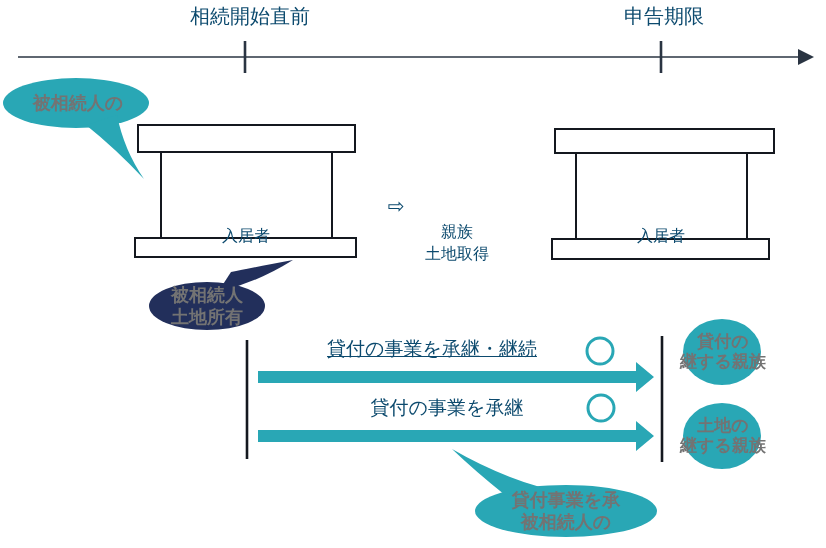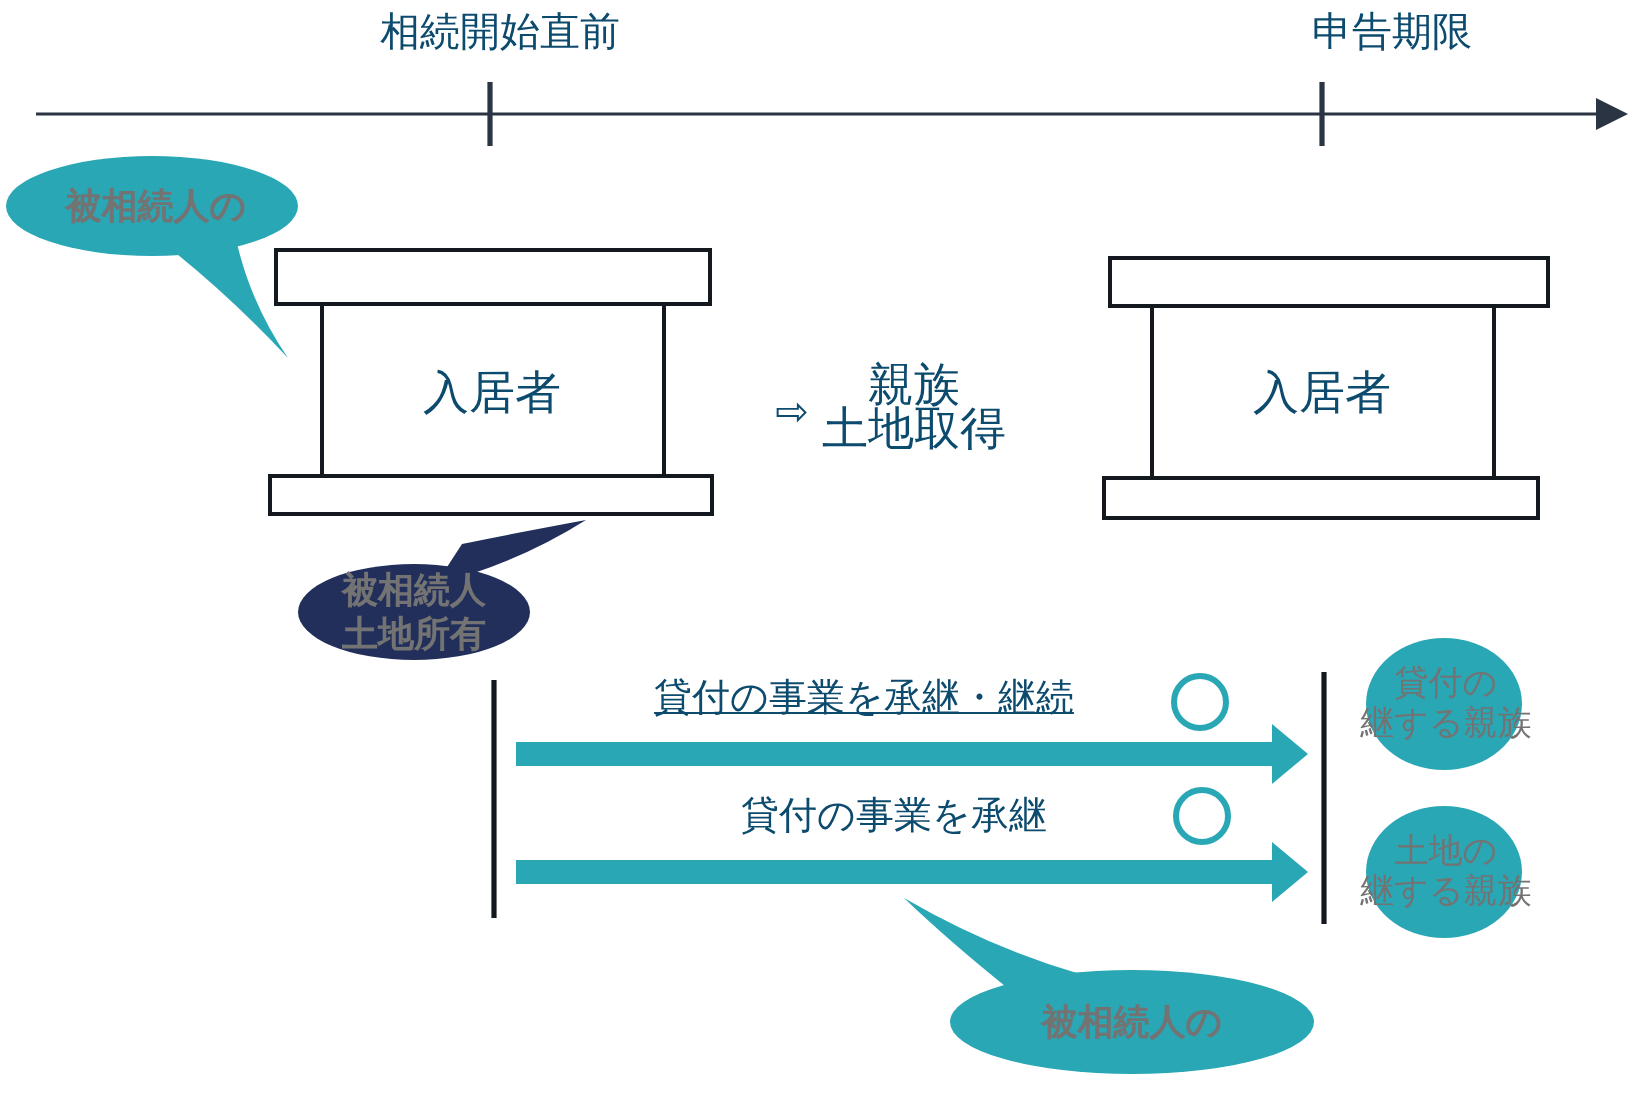--- a/index.html
+++ b/index.html
@@ -4,24 +4,24 @@
 <style>
   html,body{margin:0;padding:0;background:#ffffff;}
   .canvas{
     position:relative;width:826px;height:548px;background:#ffffff;overflow:hidden;
     font-family:"Liberation Sans","DejaVu Sans",sans-serif;
   }
   svg.shapes{position:absolute;left:0;top:0;}
   .txt{position:absolute;transform:translate(-50%,-50%);text-align:center;white-space:nowrap;}
   .dark{color:#0c4a6e;}
   .white{color:#737373;}
-  .f19{font-size:23px;line-height:22px;}
+  .f19{font-size:16px;line-height:22px;margin-top:40px;}
   .f20{font-size:20px;}
   .bubble-text{font-size:18px;line-height:22px;font-weight:bold;}
-  .ellipse-text{font-size:17px;line-height:20px;font-weight:normal;}
+  .ellipse-text{font-size:17px;line-height:20px;font-weight:bold;}
   .row-label{font-size:19px;}
   .bld{position:absolute;background:#ffffff;border:2.5px solid #14181f;box-sizing:border-box;}
   .bld-r{border-width:2px;}
   .line1,.line2{display:block;}
 </style>
 </head>
 <body>
 
 <div class="canvas">
 
@@ -58,36 +58,37 @@
   <div class="bld" style="left:160px;top:151px;width:173px;height:88px;"></div>
   <div class="bld" style="left:134px;top:237px;width:223px;height:21px;"></div>
   <div class="txt dark f19" style="left:246px;top:196px;">入居者</div>
 
   <div class="bld bld-r" style="left:554px;top:128px;width:221px;height:26px;"></div>
   <div class="bld bld-r" style="left:575px;top:152px;width:173px;height:88px;"></div>
   <div class="bld bld-r" style="left:551px;top:238px;width:219px;height:22px;"></div>
   <div class="txt dark f19" style="left:661px;top:196px;">入居者</div>
 
   <div class="txt dark f20" style="left:250px;top:16px;">相続開始直前</div>
-  <div class="txt dark f20" style="left:696px;top:16px;text-align:right;">申告期限</div>
+  <div class="txt dark f20" style="left:664px;top:16px;text-align:right;">申告期限</div>
 
   <div class="txt dark f20" style="left:396px;top:206px;">⇨</div>
   <div class="txt dark f19" style="left:457px;top:203px;">
     <span class="line1">親族</span>
     <span class="line2">土地取得</span>
   </div>
 
   <div class="txt white bubble-text" style="left:78px;top:103px;">
     <span class="line1">被相続人の</span>
   </div>
   <div class="txt white bubble-text" style="left:207px;top:306px;">
     <span class="line1">被相続人</span>
     <span class="line2">土地所有</span>
   </div>
   <div class="txt white bubble-text" style="left:566px;top:511px;">
+    <span class="line1">貸付事業を承</span>
     <span class="line2">被相続人の</span>
   </div>
 
   <div class="txt dark row-label" style="left:432px;top:349px;text-decoration:underline;">貸付の事業を承継・継続</div>
   <div class="txt dark row-label" style="left:447px;top:408px;">貸付の事業を承継</div>
 
   <div class="txt white ellipse-text" style="left:723px;top:352px;">
     <span class="line1">貸付の</span>
     <span class="line2">継する親族</span>
   </div>

